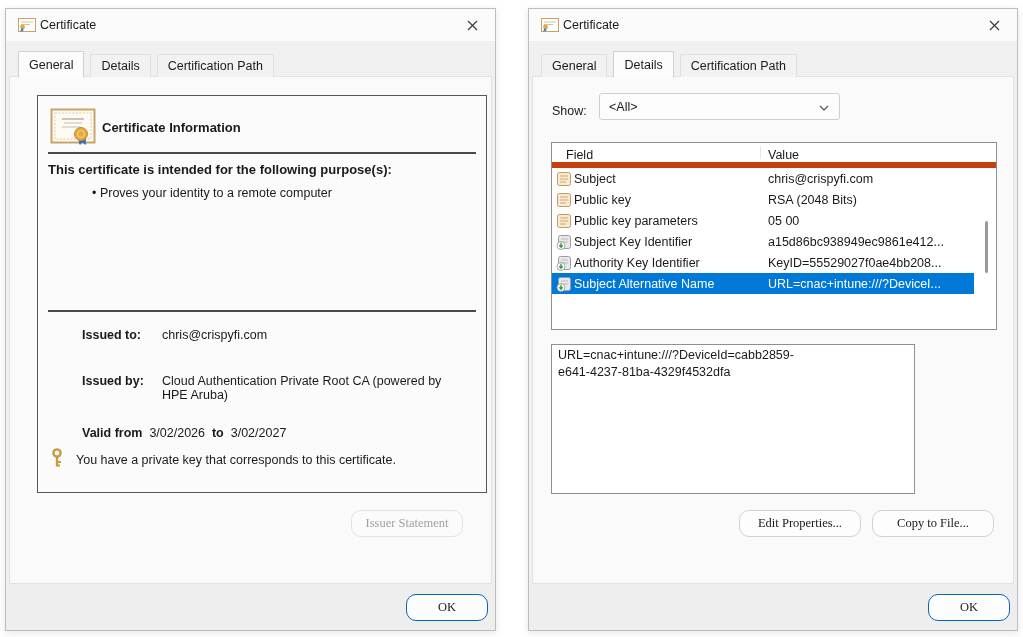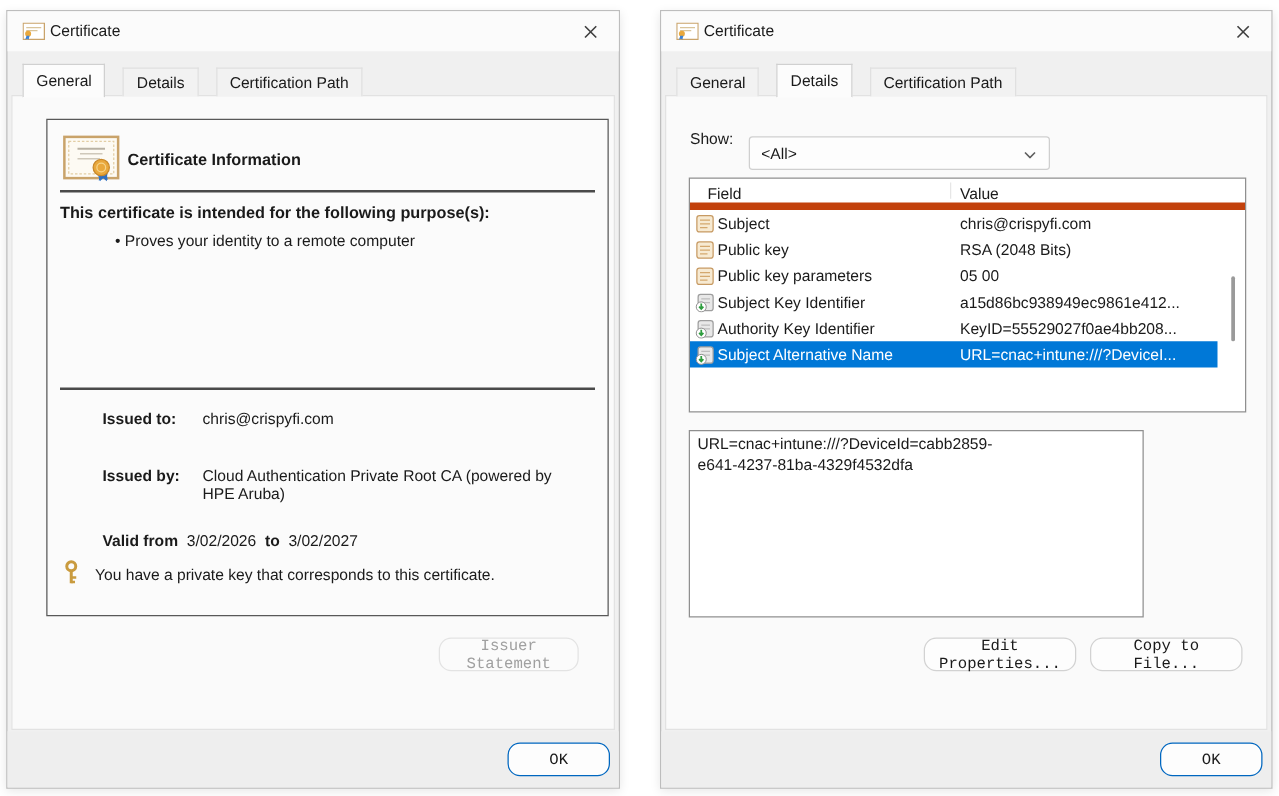--- a/index.html
+++ b/index.html
@@ -14,29 +14,29 @@
 
   .titlebar{position:absolute;left:0;right:0;top:0;height:32px;background:#fbfbfb;
             display:flex;align-items:center;}
   .titlebar .app-icon{margin-left:12px;display:flex;}
   .titlebar .title{margin-left:4px;font-size:12.5px;}
   .titlebar .close{position:absolute;right:8px;top:2px;width:30px;height:28px;
                    display:flex;align-items:center;justify-content:center;cursor:default;}
 
   .tabs{position:absolute;left:12px;top:42px;display:flex;align-items:flex-end;z-index:3;}
   .tab{font-size:12.5px;padding:0 10px;height:23px;line-height:23px;background:#f2f2f2;
-       border:1px solid #e0e0e0;border-bottom:none;margin-right:14px;color:#1a1a1a;}
+       border:1px solid #e0e0e0;border-bottom:none;margin-right:6px;color:#1a1a1a;}
   .tab.active{background:#fcfcfc;border:1px solid #d0d0d0;border-bottom:1px solid #fbfbfb;
               height:27px;line-height:26px;margin-bottom:-1px;}
 
   .page{position:absolute;left:3px;right:3px;top:67px;bottom:46px;background:#fafafa;
         border:1px solid #e2e2e2;z-index:1;}
   .footer{position:absolute;left:0;right:0;bottom:0;height:45px;background:#eeeeee;}
 
-  .btn{position:absolute;font-family:Liberation Mono, monospace;font-size:12.5px;
+  .btn{position:absolute;font-family:Liberation Serif, serif;font-size:12.5px;
        background:#fdfdfd;border:1px solid #d2d2d2;border-radius:10px;color:#1a1a1a;
        display:flex;align-items:center;justify-content:center;}
   .btn.ok{right:7px;top:9px;width:82px;height:27px;border:1px solid var(--accent,#0067c0);}
   .btn.disabled{color:var(--disabled,#a0a0a0);border-color:#e3e3e3;background:#fbfbfb;}
 
   
   .general-box{position:absolute;left:27px;top:18px;width:450px;height:398px;
                background:#fbfbfb;border:1px solid #585858;}
   .gb-abs{position:absolute;font-size:12.5px;}
   .gb-hr{position:absolute;left:10px;right:10px;height:2px;background:#4a4a4a;}
@@ -46,21 +46,21 @@
   .info-label{position:absolute;left:44px;width:78px;font-weight:bold;font-size:12.5px;}
   .info-value{position:absolute;left:124px;font-size:12.5px;}
   .valid-line{position:absolute;left:44px;top:330px;font-size:12.5px;}
   .valid-line b{font-weight:bold;}
   .keyline-icon{position:absolute;left:12px;top:352px;}
   .keyline-text{position:absolute;left:38px;top:357px;font-size:12.5px;}
   .issuer-btn{right:28px;top:433px;width:112px;height:27px;}
 
   
   .show-label{position:absolute;left:19px;top:27px;font-size:12.5px;}
-  .combo{position:absolute;left:66px;top:32px;width:241px;height:27px;background:#fdfdfd;
+  .combo{position:absolute;left:66px;top:16px;width:241px;height:27px;background:#fdfdfd;
          border:1px solid #cfcfcf;border-radius:3px;display:flex;align-items:center;
          font-size:12.5px;padding-left:9px;}
   .combo .chev{position:absolute;right:10px;top:11px;display:flex;}
 
   .field-list{position:absolute;left:18px;top:65px;width:446px;height:188px;background:#ffffff;
               border:1px solid #8f8f8f;overflow:hidden;}
   .list-header{position:relative;height:25px;border-bottom:6px solid #c2410c;font-size:12.5px;}
   .list-header .h-field{position:absolute;left:14px;top:5px;}
   .list-header .h-value{position:absolute;left:216px;top:5px;}
   .list-header .h-div{position:absolute;left:208px;top:3px;bottom:3px;width:1px;background:#e6e6e6;}

